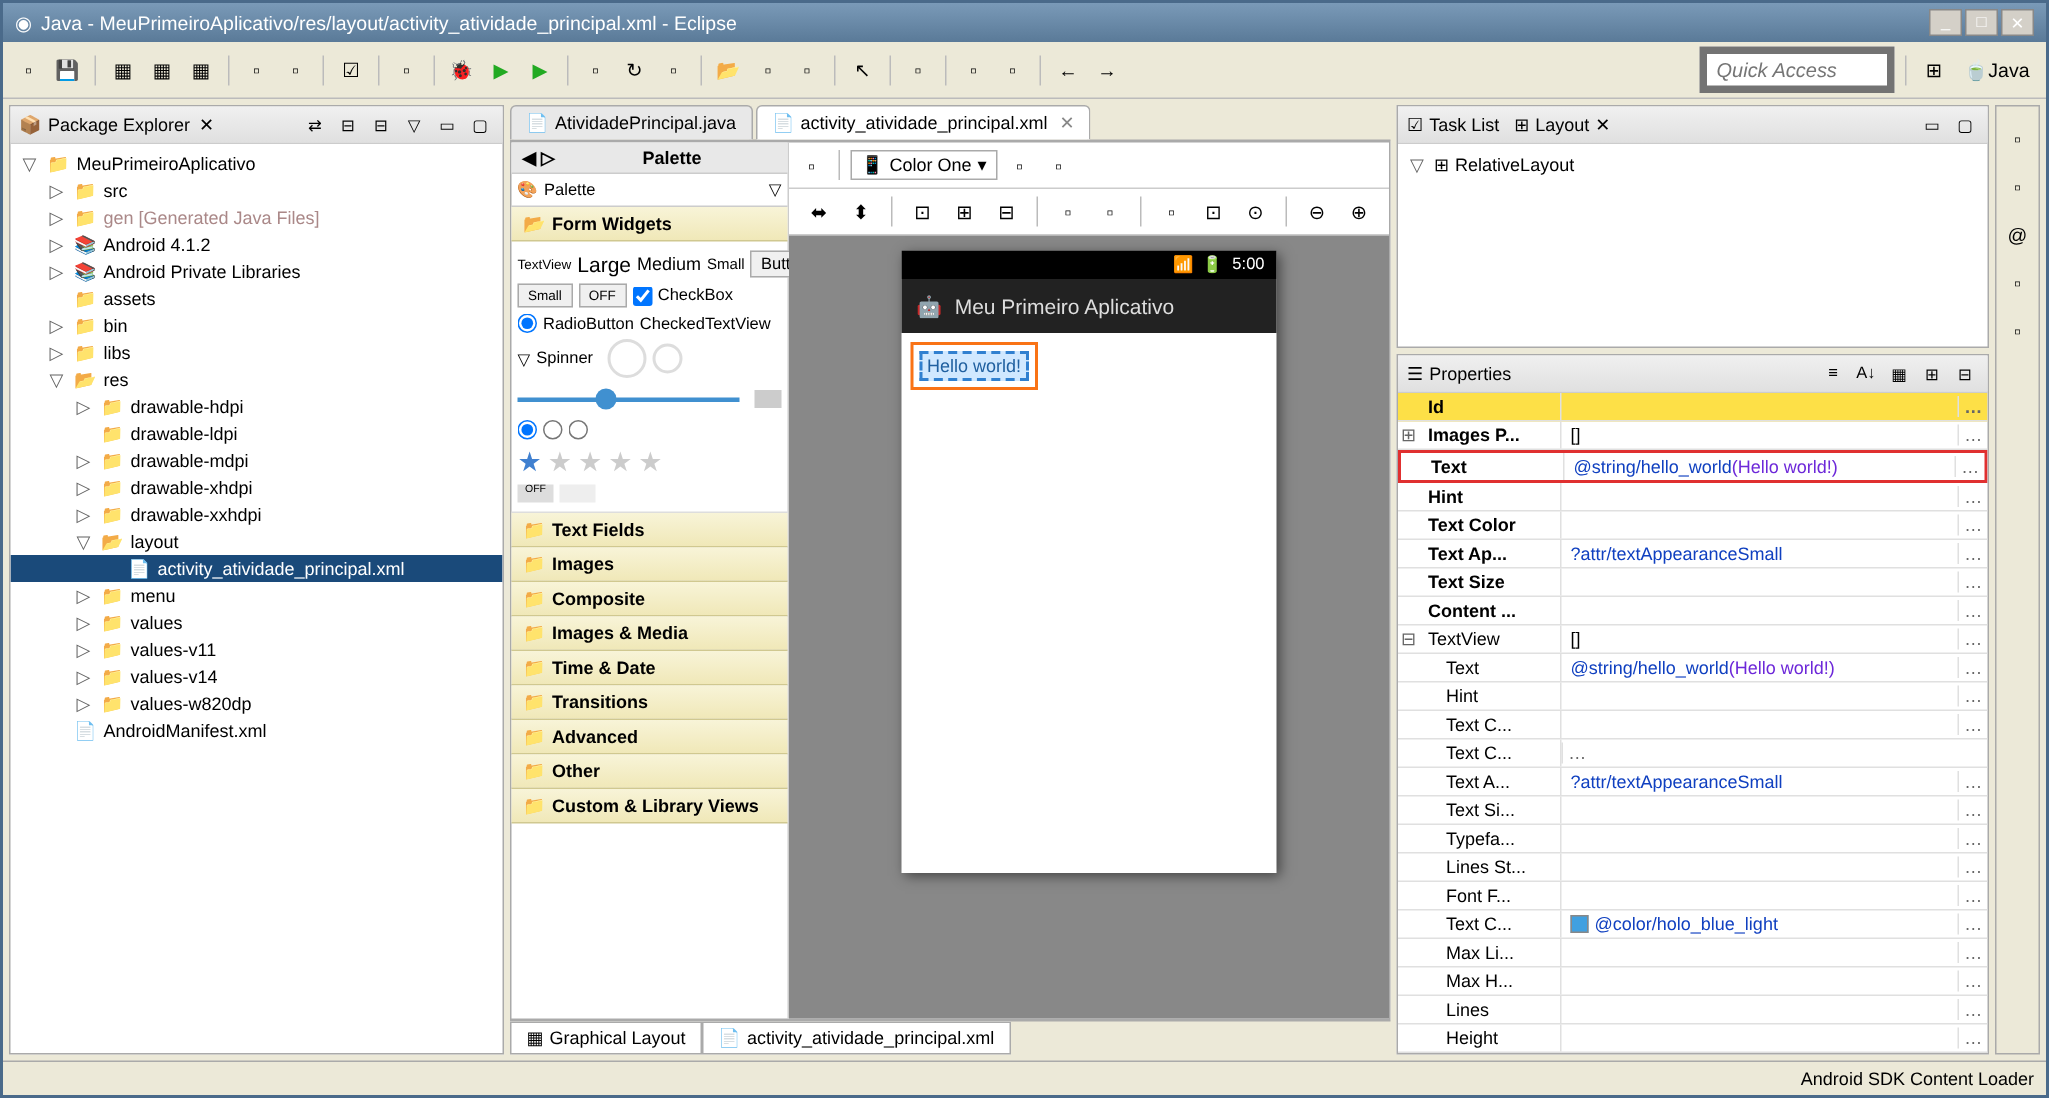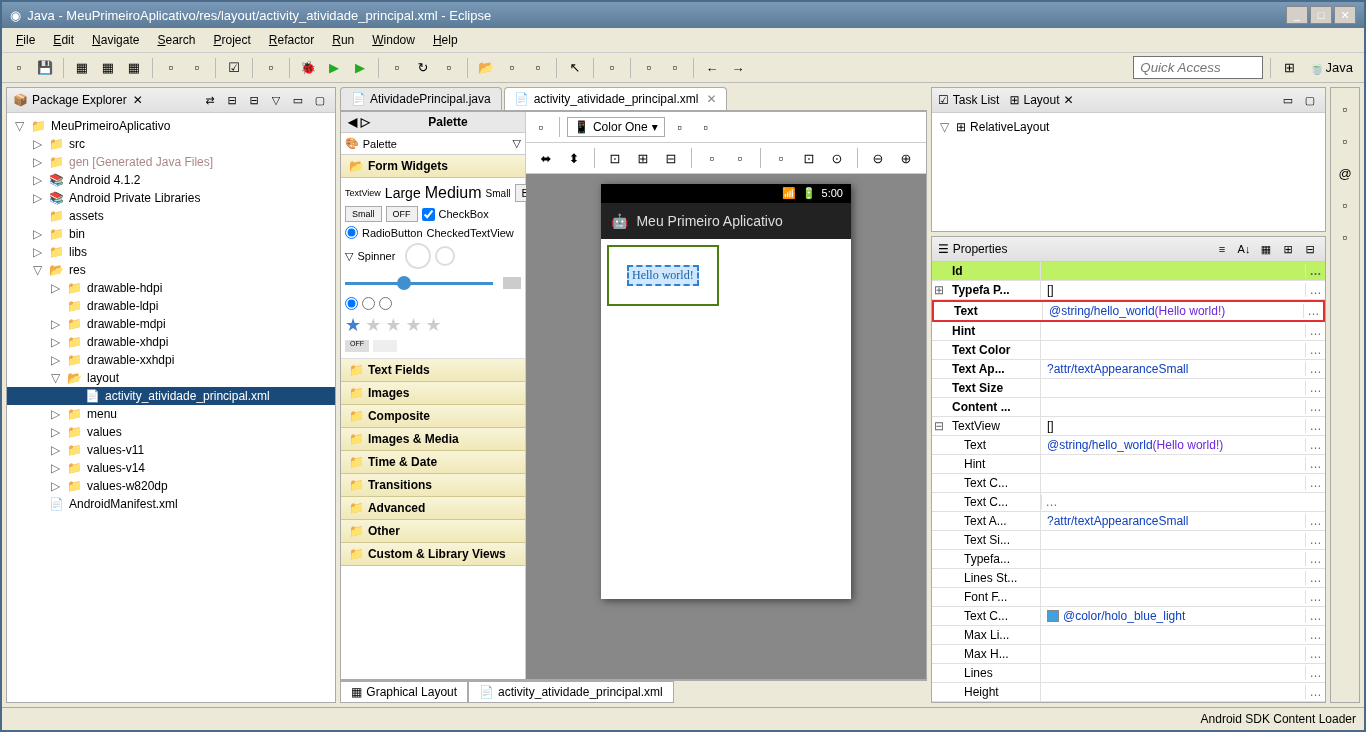--- a/index.html
+++ b/index.html
@@ -8,21 +8,21 @@
 .titlebar { background: linear-gradient(#7a9ab8, #5a7a98); color: #fff; padding: 4px 8px; display: flex; align-items: center; gap: 6px; font-size: 13px; }
 .titlebar .title { flex: 1; }
 .titlebar .winbtns { display: flex; gap: 2px; }
 .titlebar .winbtn { width: 22px; height: 18px; background: #d4d0c8; border: 1px solid #888; display: flex; align-items: center; justify-content: center; font-size: 11px; }
 .menubar { background: #ece9d8; padding: 2px 6px; display: flex; gap: 2px; border-bottom: 1px solid #ccc; }
 .menubar .menu { padding: 3px 8px; cursor: pointer; }
 .toolbar { background: #ece9d8; padding: 3px 6px; display: flex; gap: 4px; border-bottom: 1px solid #bbb; align-items: center; }
 .tbtn { width: 22px; height: 22px; border: 1px solid transparent; display: inline-flex; align-items: center; justify-content: center; font-size: 13px; cursor: pointer; }
 .tsep { width: 1px; height: 20px; background: #bbb; margin: 0 3px; }
 .quickaccess { margin-left: auto; }
-.quickaccess input { width: 130px; padding: 3px 6px; border: 1px solid #737373; font-style: italic; color: #888; }
+.quickaccess input { width: 130px; padding: 3px 6px; border: 5px solid #737373; font-style: italic; color: #888; }
 .workspace { flex: 1; display: flex; overflow: hidden; }
 .leftpane { width: 330px; border: 1px solid #aaa; margin: 4px; display: flex; flex-direction: column; background: #fff; }
 .viewheader { background: linear-gradient(#f0f0f0,#e0e0e0); padding: 3px 6px; display: flex; align-items: center; gap: 4px; border-bottom: 1px solid #ccc; font-size: 12px; }
 .viewheader .spacer { flex: 1; }
 .viewheader .vbtn { width: 18px; height: 18px; font-size: 11px; display: inline-flex; align-items: center; justify-content: center; cursor: pointer; }
 .tree { flex: 1; overflow: auto; padding: 4px 0; }
 .treeitem { display: flex; align-items: center; padding: 2px 6px; gap: 4px; white-space: nowrap; cursor: pointer; }
 .treeitem.sel { background: #1a4a7a; color: #fff; }
 .ti-0 { padding-left: 8px; } .ti-1 { padding-left: 26px; } .ti-2 { padding-left: 44px; } .ti-3 { padding-left: 62px; }
 .twisty { width: 12px; display: inline-block; color: #666; }
@@ -42,33 +42,33 @@
 .palrow { display: flex; align-items: center; gap: 4px; padding: 2px 0; font-size: 11px; }
 .palbtn { border: 1px solid #aaa; padding: 2px 6px; background: #f0f0f0; cursor: pointer; }
 .designarea { flex: 1; display: flex; flex-direction: column; }
 .designtoolbar { padding: 4px; display: flex; gap: 4px; border-bottom: 1px solid #ccc; align-items: center; }
 .designtoolbar2 { padding: 4px; display: flex; gap: 6px; border-bottom: 1px solid #ccc; align-items: center; justify-content: center; }
 .canvas { flex: 1; background: #888; display: flex; align-items: flex-start; justify-content: center; padding: 10px; overflow: auto; }
 .phone { width: 250px; background: #fff; box-shadow: 2px 2px 8px rgba(0,0,0,0.5); }
 .phonestatus { background: #000; color: #fff; padding: 3px 8px; display: flex; justify-content: flex-end; gap: 6px; font-size: 11px; }
 .phonetitle { background: #222; color: #ddd; padding: 10px; display: flex; align-items: center; gap: 8px; font-size: 14px; }
 .phonebody { min-height: 360px; padding: 6px; position: relative; }
-.selectedtext { border: 2px solid #4d7c0f; padding: 18px; display: inline-block; font-family: Liberation Serif, serif; }
+.selectedtext { border: 2px solid #f97316; padding: 4px; display: inline-block; }
 .selectedtext .inner { border: 2px dashed #3080d0; padding: 1px 3px; background: #d0e8ff; color: #2060a0; font-size: 12px; }
 .bottomtabs { display: flex; background: #ece9d8; border-top: 1px solid #aaa; }
 .btab { padding: 3px 10px; border: 1px solid #aaa; background: #fff; display: flex; align-items: center; gap: 4px; cursor: pointer; font-size: 12px; }
 .rightpane { width: 395px; margin: 4px; display: flex; flex-direction: column; gap: 4px; }
 .outlineview { border: 1px solid #aaa; background: #fff; height: 220px; display: flex; flex-direction: column; }
 .outlinetree { flex: 1; padding: 4px 0; }
 .outlineitem { padding: 3px 8px; display: flex; align-items: center; gap: 4px; cursor: pointer; }
 .outlineitem.sel { background: #1a4a7a; color: #fff; }
 .propsview { border: 1px solid #aaa; background: #fff; flex: 1; display: flex; flex-direction: column; }
 .propstable { flex: 1; overflow: auto; }
 .proprow { display: flex; border-bottom: 1px solid #e0e0e0; align-items: center; }
-.proprow.header { background: #bef264; font-weight: bold; }
+.proprow.header { background: #fde047; font-weight: bold; }
 .proprow.hl { border: 2px solid #e03030; }
 .propname { width: 95px; padding: 2px 6px; border-right: 1px solid #e0e0e0; font-size: 12px; }
 .propname.bold { font-weight: bold; }
 .propval { flex: 1; padding: 2px 6px; font-size: 12px; display: flex; align-items: center; }
 .propval .link { color: #1040c0; }
 .propval .hint { color: #6d28d9; }
 .propmore { width: 20px; text-align: center; border-left: 1px solid #e0e0e0; color: #666; cursor: pointer; }
 .propexpand { width: 14px; text-align: center; color: #666; }
 .statusbar { background: #ece9d8; border-top: 1px solid #aaa; padding: 4px 8px; display: flex; justify-content: flex-end; }
 .swatch { width: 12px; height: 12px; display: inline-block; margin-right: 4px; border: 1px solid #888; }
@@ -84,31 +84,20 @@
   <div class="titlebar">
     <span>◉</span>
     <span class="title">Java - MeuPrimeiroAplicativo/res/layout/activity_atividade_principal.xml - Eclipse</span>
     <div class="winbtns">
       <div class="winbtn">_</div>
       <div class="winbtn">□</div>
       <div class="winbtn">✕</div>
     </div>
   </div>
 
-  <div class="menubar" id="menubar">
-      <span class="menu"><u>F</u>ile</span>
-      <span class="menu"><u>E</u>dit</span>
-      <span class="menu"><u>N</u>avigate</span>
-      <span class="menu"><u>S</u>earch</span>
-      <span class="menu"><u>P</u>roject</span>
-      <span class="menu"><u>R</u>efactor</span>
-      <span class="menu"><u>R</u>un</span>
-      <span class="menu"><u>W</u>indow</span>
-      <span class="menu"><u>H</u>elp</span>
-    </div>
 
   <div class="toolbar">
     <span class="tbtn">▫</span>
     <span class="tbtn">💾</span>
     <span class="tsep"></span>
     <span class="tbtn">▦</span>
     <span class="tbtn">▦</span>
     <span class="tbtn">▦</span>
     <span class="tsep"></span>
     <span class="tbtn">▫</span>
@@ -301,21 +290,21 @@
             <span>▽</span>
           </div>
           <div class="palsection">
             <span>📂</span>
             <span>Form Widgets</span>
           </div>
           <div class="palcontent">
             <div class="palrow">
               <span style="font-size:9px">TextView</span>
               <span style="font-size:14px">Large</span>
-              <span style="font-size:16px">Medium</span>
+              <span style="font-size:12px">Medium</span>
               <span style="font-size:10px">Small</span>
               <span class="palbtn">Button</span>
             </div>
             <div class="palrow">
               <span class="palbtn" style="font-size:9px">Small</span>
               <span class="palbtn" style="font-size:9px">OFF</span>
               <input type="checkbox" checked="" style="">
               <span>CheckBox</span>
             </div>
             <div class="palrow">
@@ -484,21 +473,21 @@
         </div>
         <div class="propstable" id="props-rows">
           <div class="proprow header">
             <span class="propexpand"></span>
             <span class="propname bold">Id</span>
             <span class="propval"></span>
             <span class="propmore">…</span>
           </div>
         <div class="proprow">
               <span class="propexpand">⊞</span>
-              <span class="propname bold" style="">Typefa P...</span>
+              <span class="propname bold" style="">Images P...</span>
               <span class="propval">
                 <span>[]</span>
               </span>
               <span class="propmore">…</span>
             </div>
             <div class="proprow hl">
               <span class="propexpand"></span>
               <span class="propname bold" style="">Text</span>
               <span class="propval">
                 <span class="link">@string/hello_world</span>

